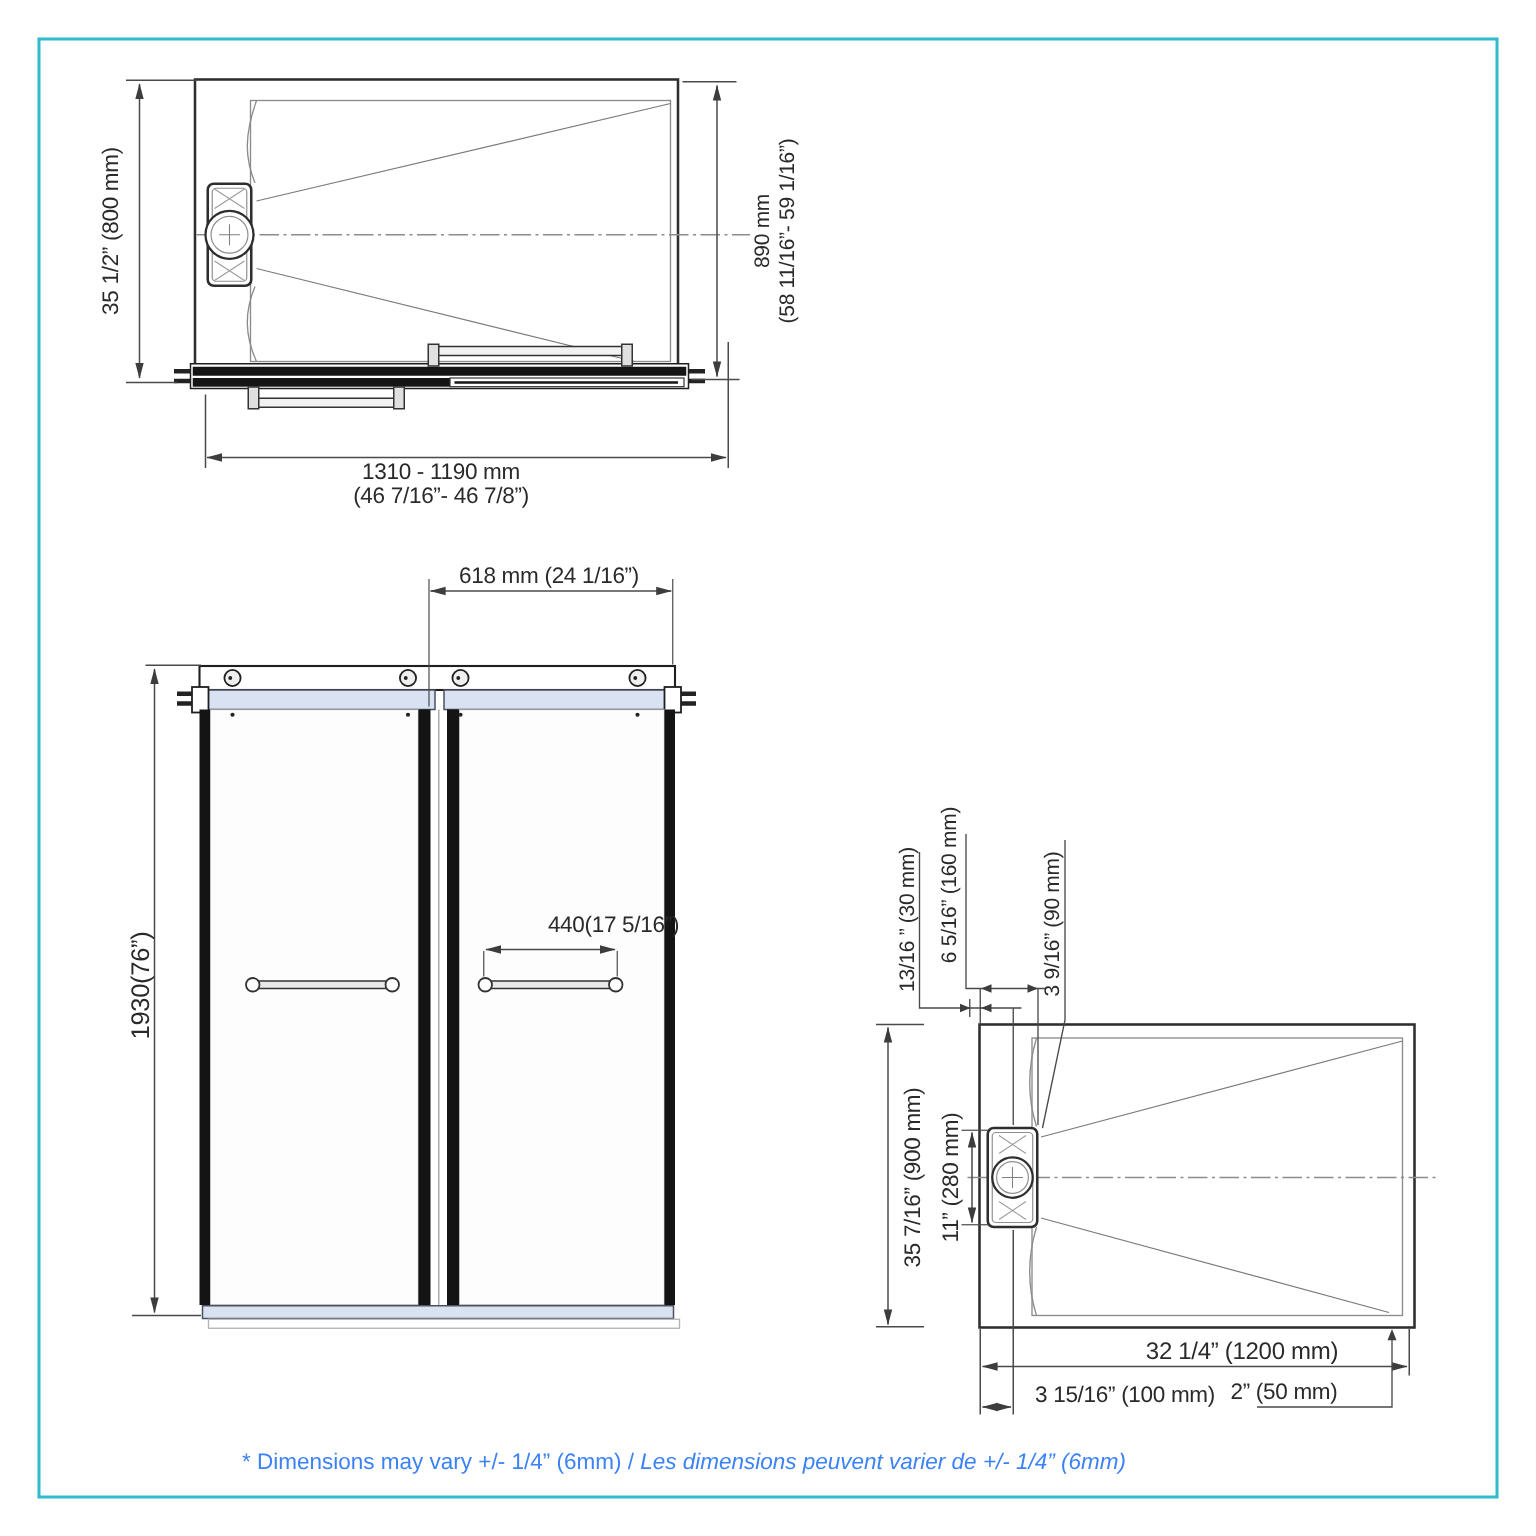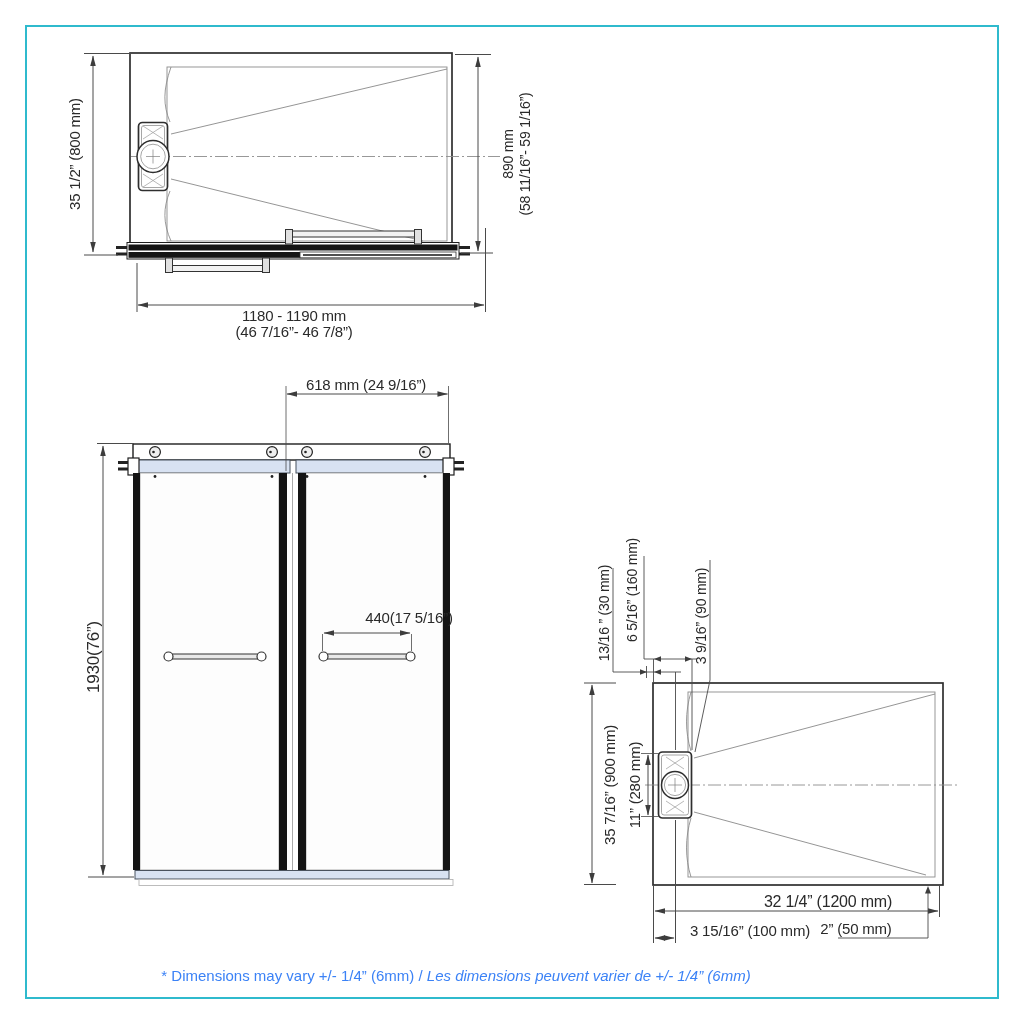--- a/index.html
+++ b/index.html
@@ -190,26 +190,26 @@
       <polygon points="928,886 925,893.5 931,893.5" fill="#3d3d3d"></polygon>
     </g>
   </svg>
 
   <div>
     <div class="lbl rot" style="left:74px;top:154px;">35 1/2” (800 mm)</div>
     <div class="lbl rot ctr sm" style="left:516px;top:154px;">
       <div>890 mm</div>
       <div>(58 11/16”- 59 1/16”)</div>
     </div>
-    <div class="lbl" style="left:294px;top:315px;">1180 - 1190 mm</div>
+    <div class="lbl" style="left:294px;top:315px;">1310 - 1190 mm</div>
     <div class="lbl" style="left:294px;top:331px;text-align:center;">(46 7/16”- 46 7/8”)</div>
   </div>
 
   <div>
-    <div class="lbl" style="left:366px;top:384px;">618 mm (24 9/16”)</div>
+    <div class="lbl" style="left:366px;top:384px;">618 mm (24 1/16”)</div>
     <div class="lbl rot xl" style="left:94px;top:657px;">1930(76”)</div>
     <div class="lbl" style="left:367px;top:617px;margin-left:42px;">440(17 5/16”)</div>
   </div>
 
   <div>
     <div class="lbl rot sm" style="left:604px;top:613px;">13/16 ” (30 mm)</div>
     <div class="lbl rot sm" style="left:632px;top:590px;">6 5/16” (160 mm)</div>
     <div class="lbl rot sm" style="left:701px;top:616px;">3 9/16” (90 mm)</div>
     <div class="lbl rot" style="left:609px;top:785px;">35 7/16” (900 mm)</div>
     <div class="lbl rot" style="left:634px;top:785px;">11” (280 mm)</div>

